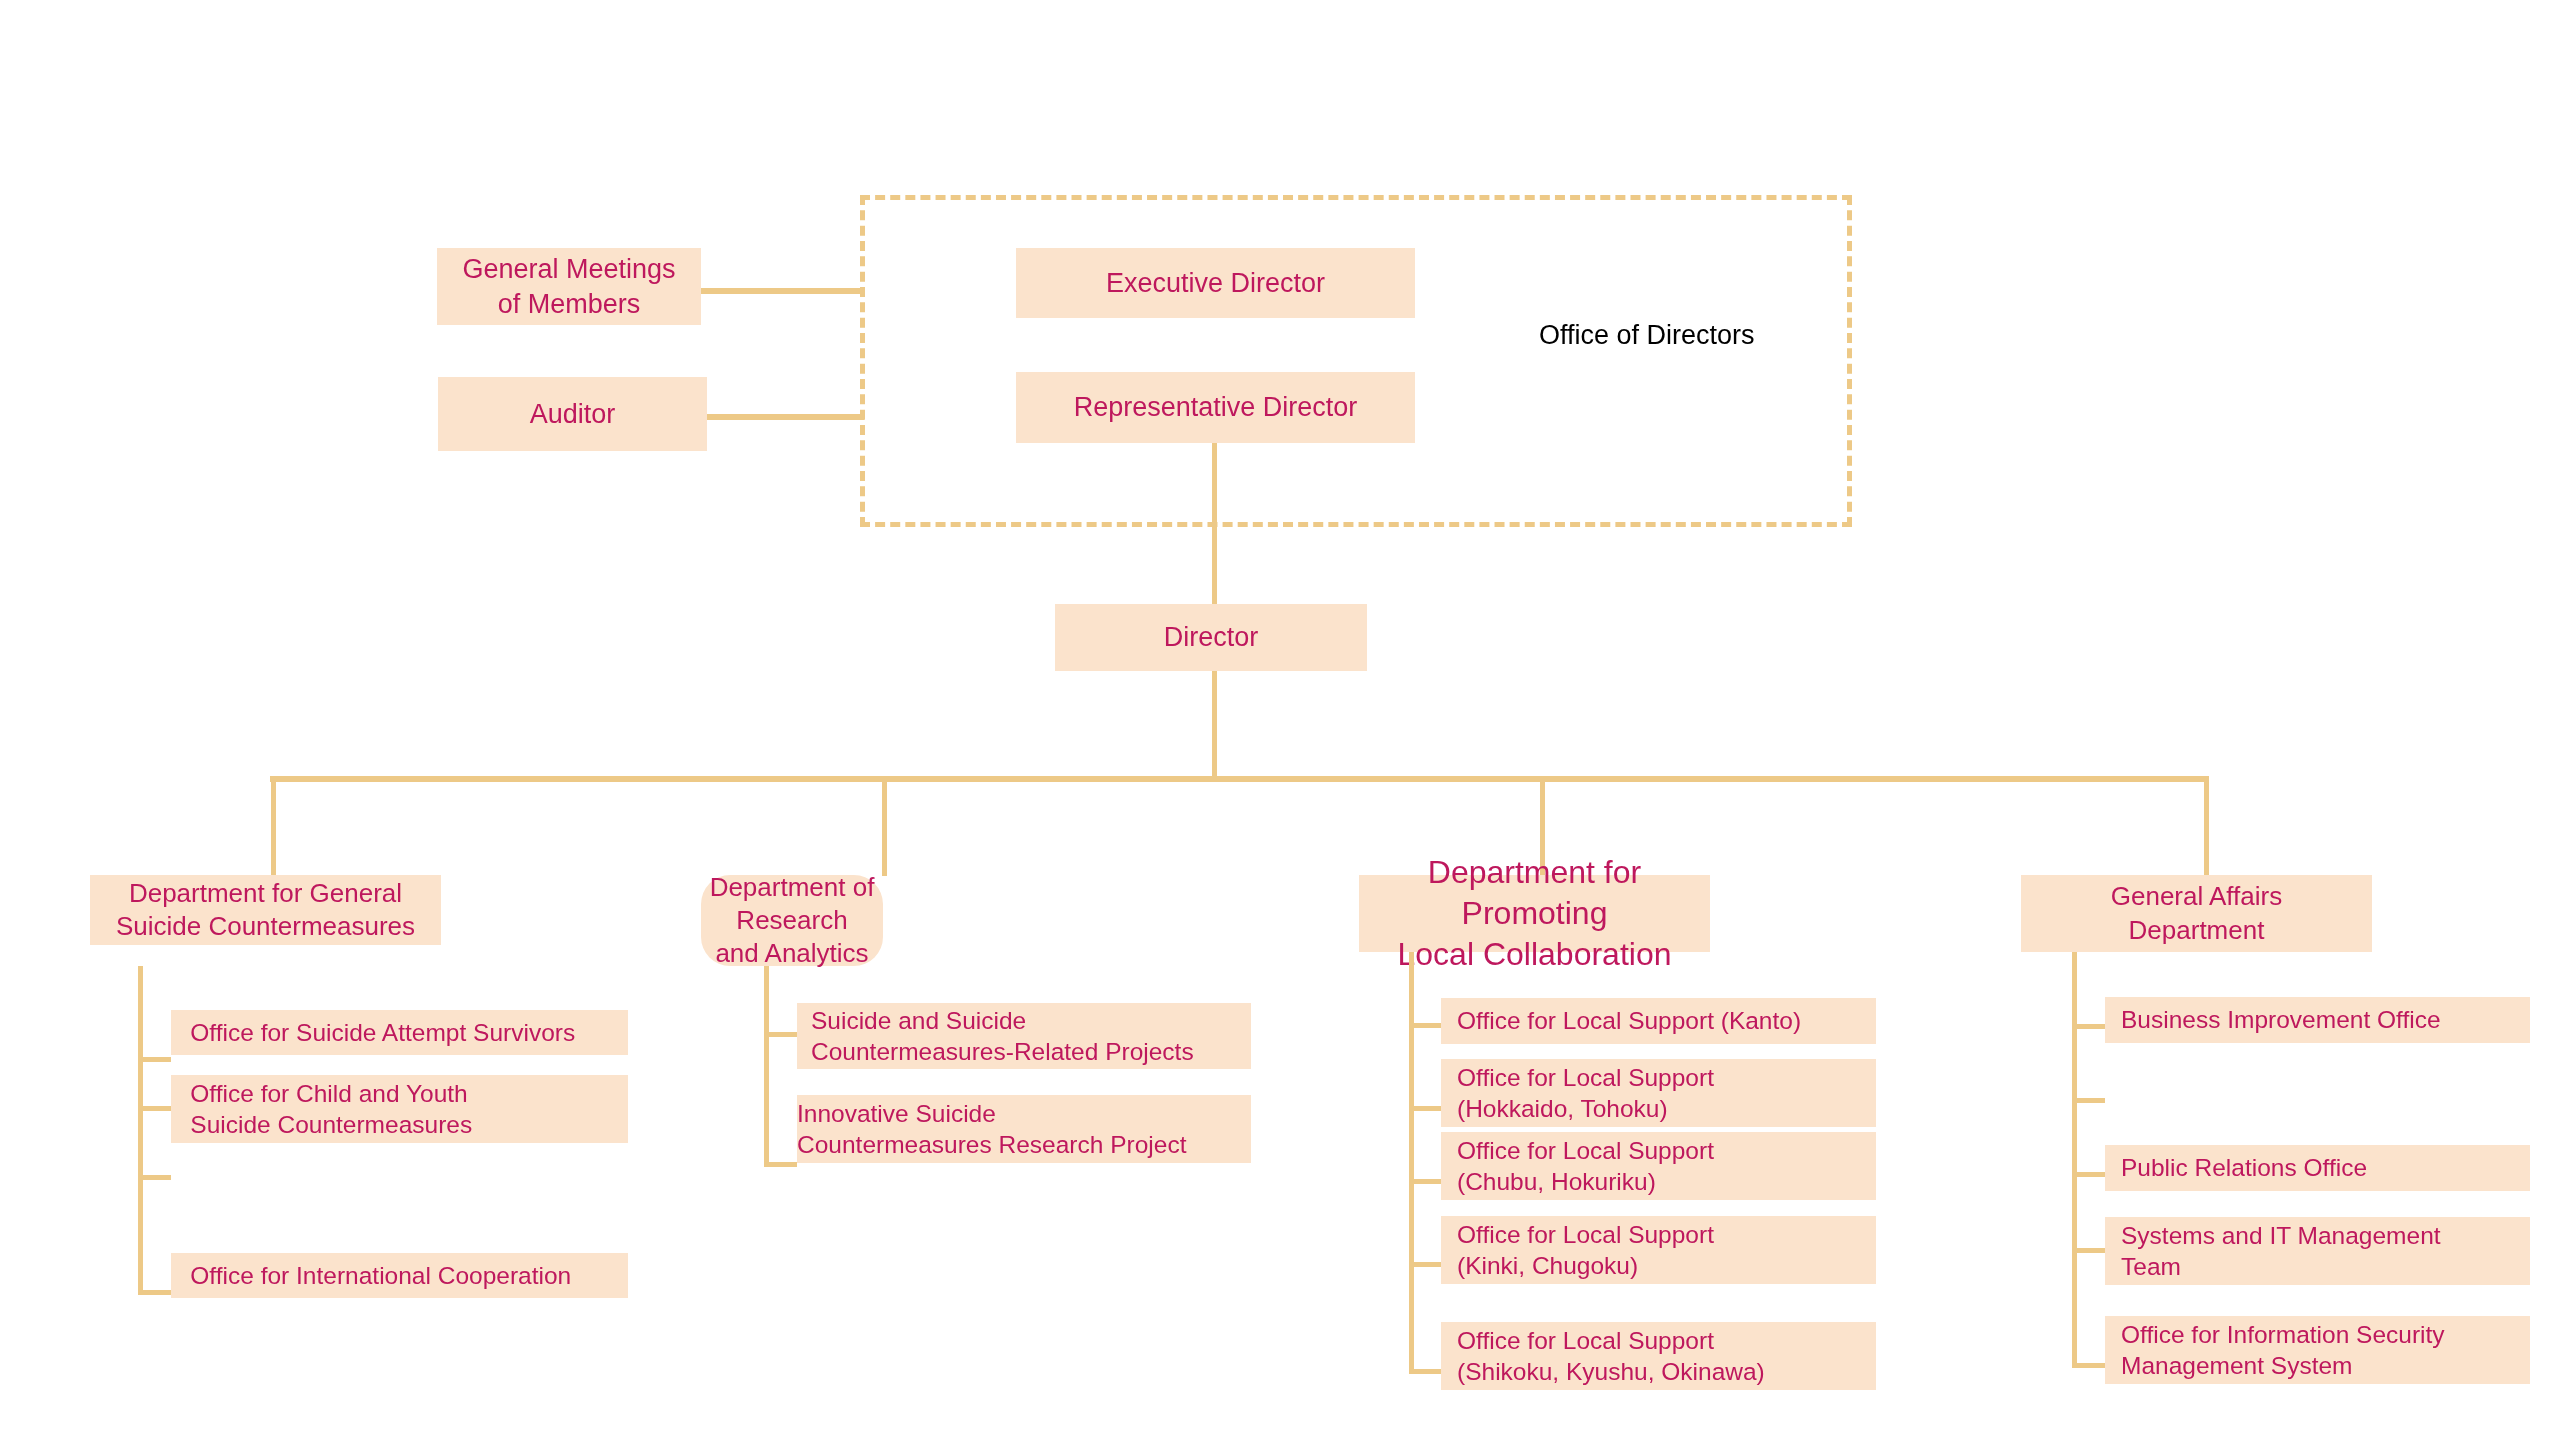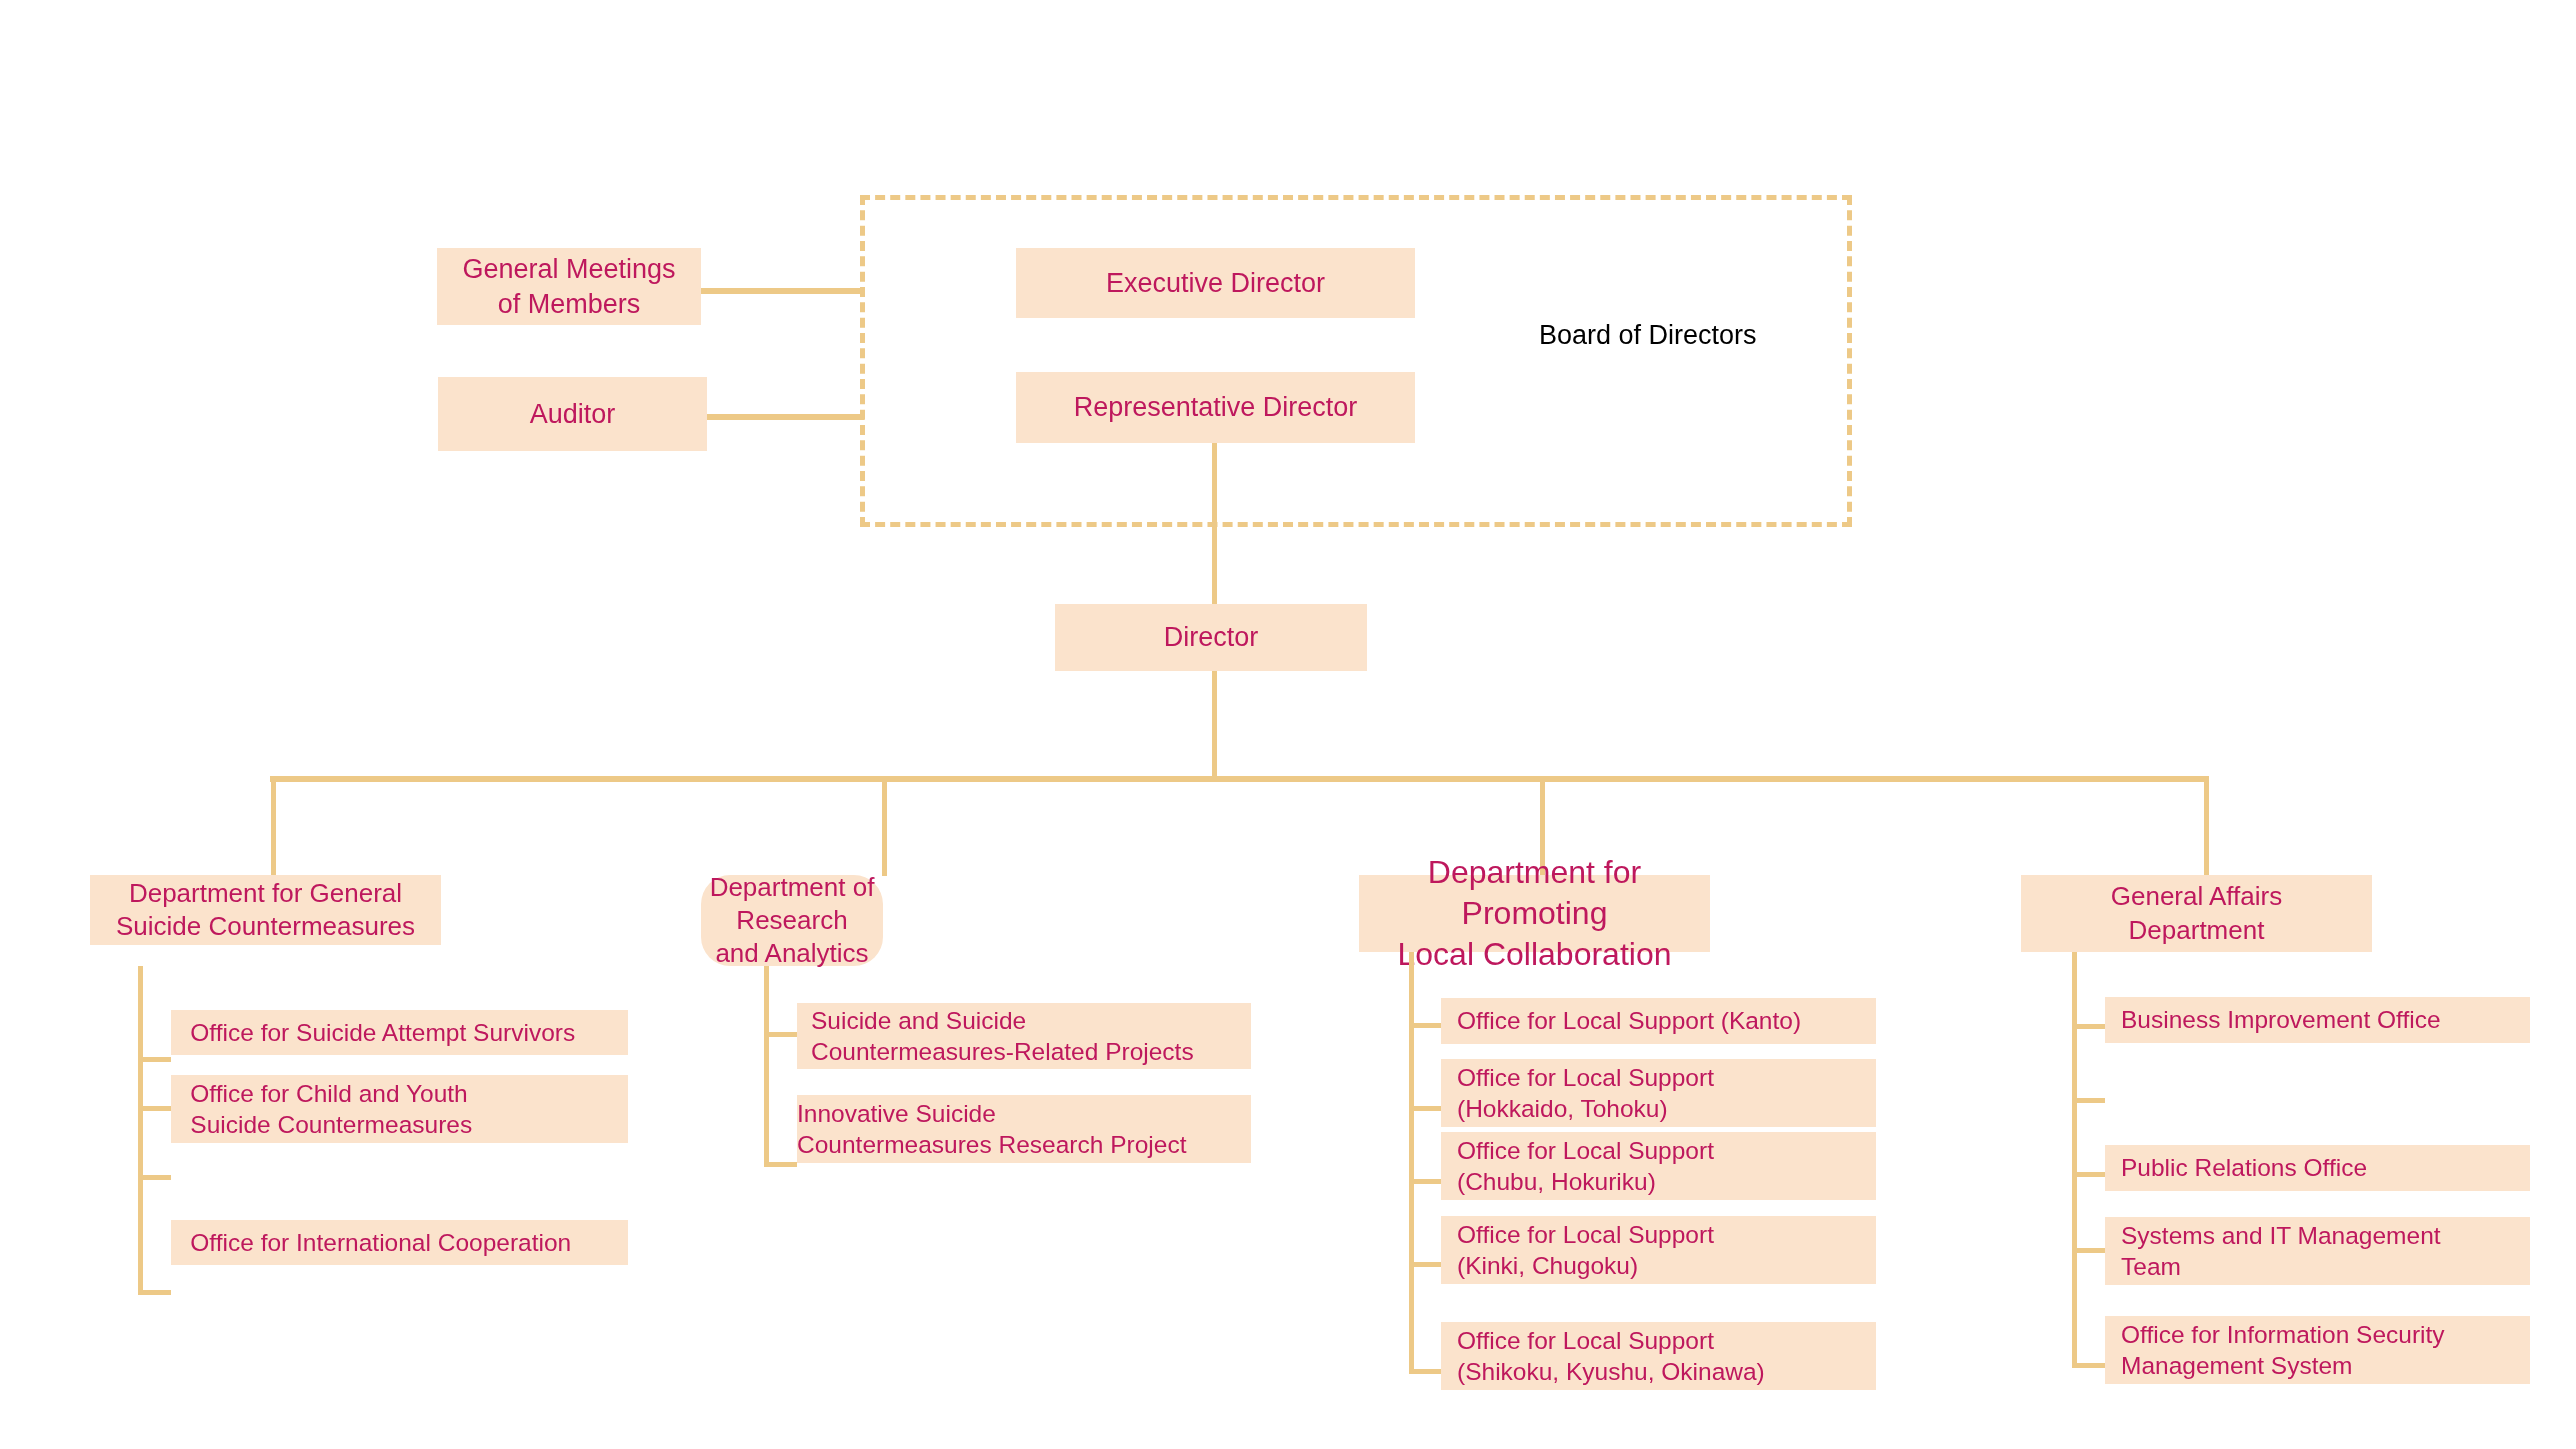--- a/index.html
+++ b/index.html
@@ -65,21 +65,21 @@
     white-space: nowrap;
   }
 </style>
 </head>
 <body>
 
 <div id="chart-root">
 
   <div class="dashed-box" style="left:860px; top:195px; width:992px; height:332px;"></div>
 
-  <div class="board-label" style="left:1539px; top:320px; font-size:27px;">Board of Directors</div>
+  <div class="board-label" style="left:1539px; top:320px; font-size:27px;">Office of Directors</div>
 
   <div class="node center" style="left:437px; top:248px; width:264px; height:77px; font-size:27px;">General Meetings
 of Members</div>
 
   <div class="hline" style="left:701px; top:288px; width:162px;"></div>
 
   <div class="node center" style="left:438px; top:377px; width:269px; height:74px; font-size:27px;">Auditor</div>
 
   <div class="hline" style="left:707px; top:414px; width:157px;"></div>
 
@@ -105,21 +105,21 @@
   <div class="hline thin" style="left:138px; top:1057px; width:33px;"></div>
   <div class="node left" style="left:171px; top:1010px; width:457px; height:45px; padding-left:19.3px; font-size:24.5px;">Office for Suicide Attempt Survivors</div>
 
   <div class="hline thin" style="left:138px; top:1106px; width:33px;"></div>
   <div class="node left" style="left:171px; top:1075px; width:457px; height:68px; padding-left:19.3px; font-size:24.5px;">Office for Child and Youth
 Suicide Countermeasures</div>
 
   <div class="hline thin" style="left:138px; top:1175px; width:33px;"></div>
 
   <div class="hline thin" style="left:138px; top:1290px; width:33px;"></div>
-  <div class="node left" style="left:171px; top:1220px; width:457px; height:45px; padding-left:19.3px; font-size:24.5px;">Office for International Cooperation</div>
+  <div class="node left" style="left:171px; top:1253px; width:457px; height:45px; padding-left:19.3px; font-size:24.5px;">Office for International Cooperation</div>
 
   <div class="vline thin" style="left:882px; top:776px; height:100px;"></div>
 
   <div class="node center" style="left:701px; top:875px; width:182px; height:91px; font-size:26px;border-radius:29px;">Department of Research
 and Analytics</div>
 
   <div class="vline thin" style="left:764px; top:966px; height:201px;"></div>
 
   <div class="hline thin" style="left:764px; top:1032px; width:33px;"></div>
   <div class="node left" style="left:797px; top:1003px; width:454px; height:66px; padding-left:14px; font-size:24.5px;">Suicide and Suicide

